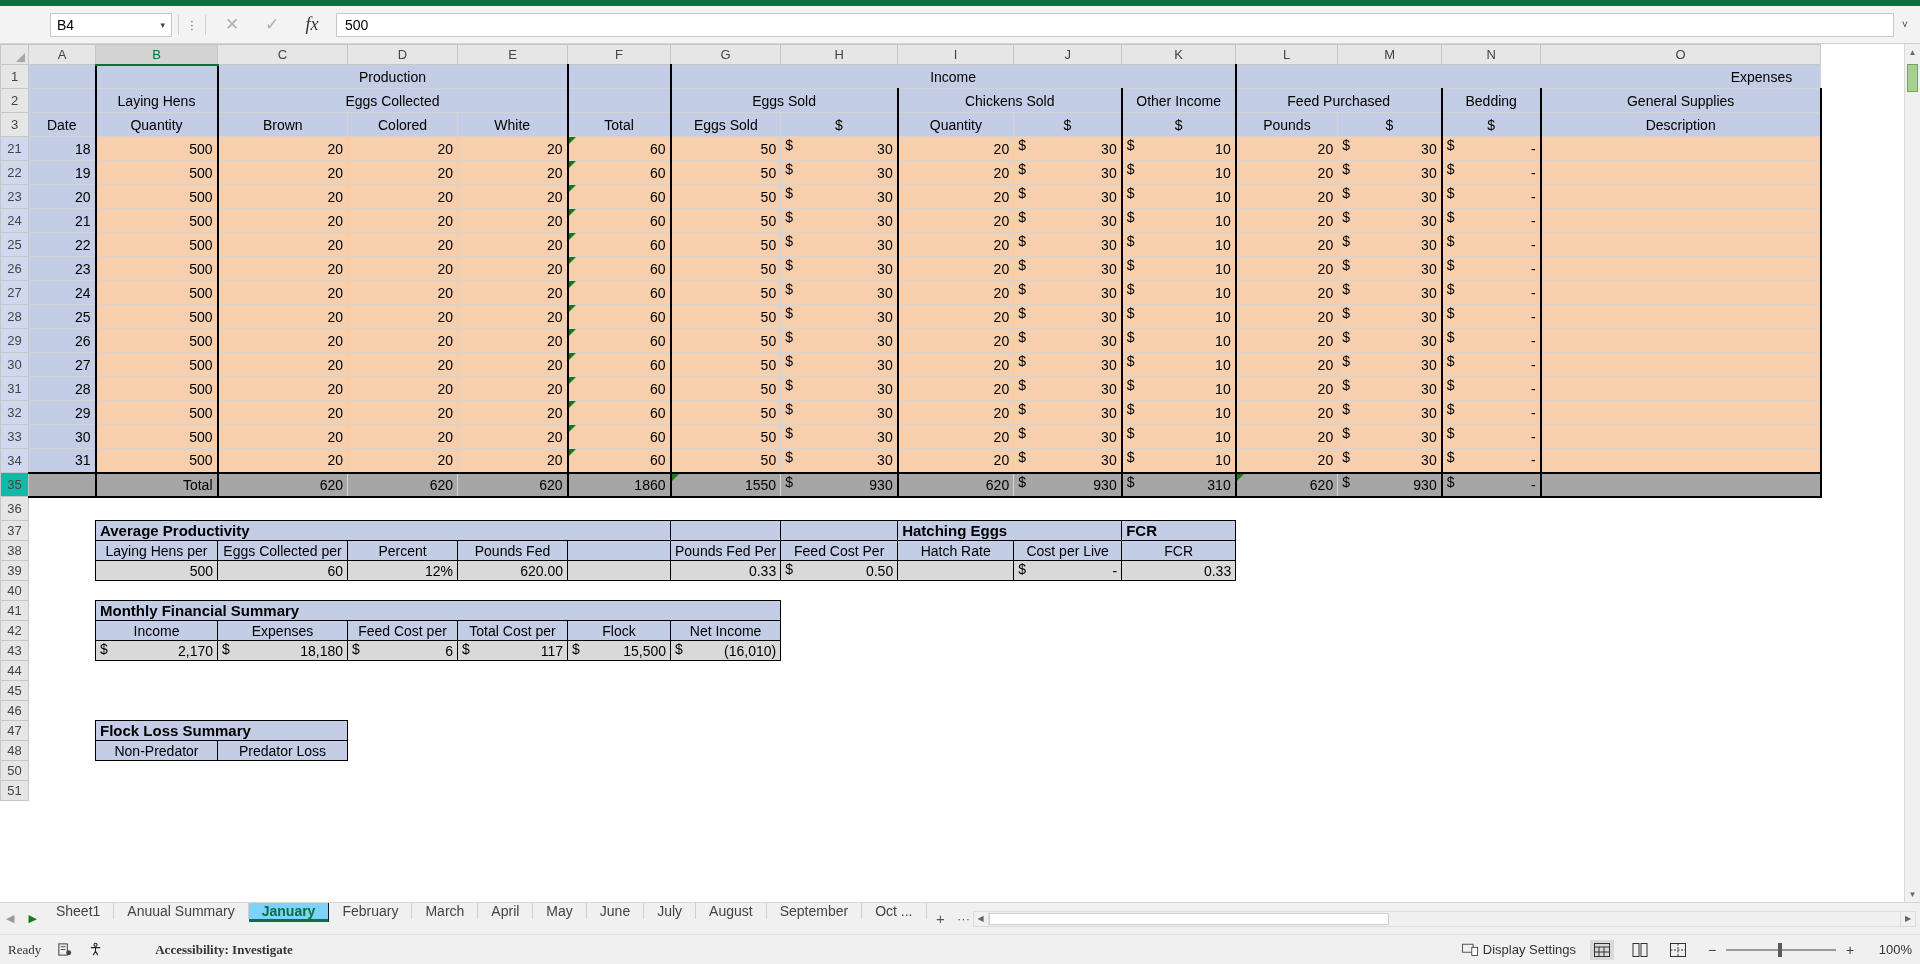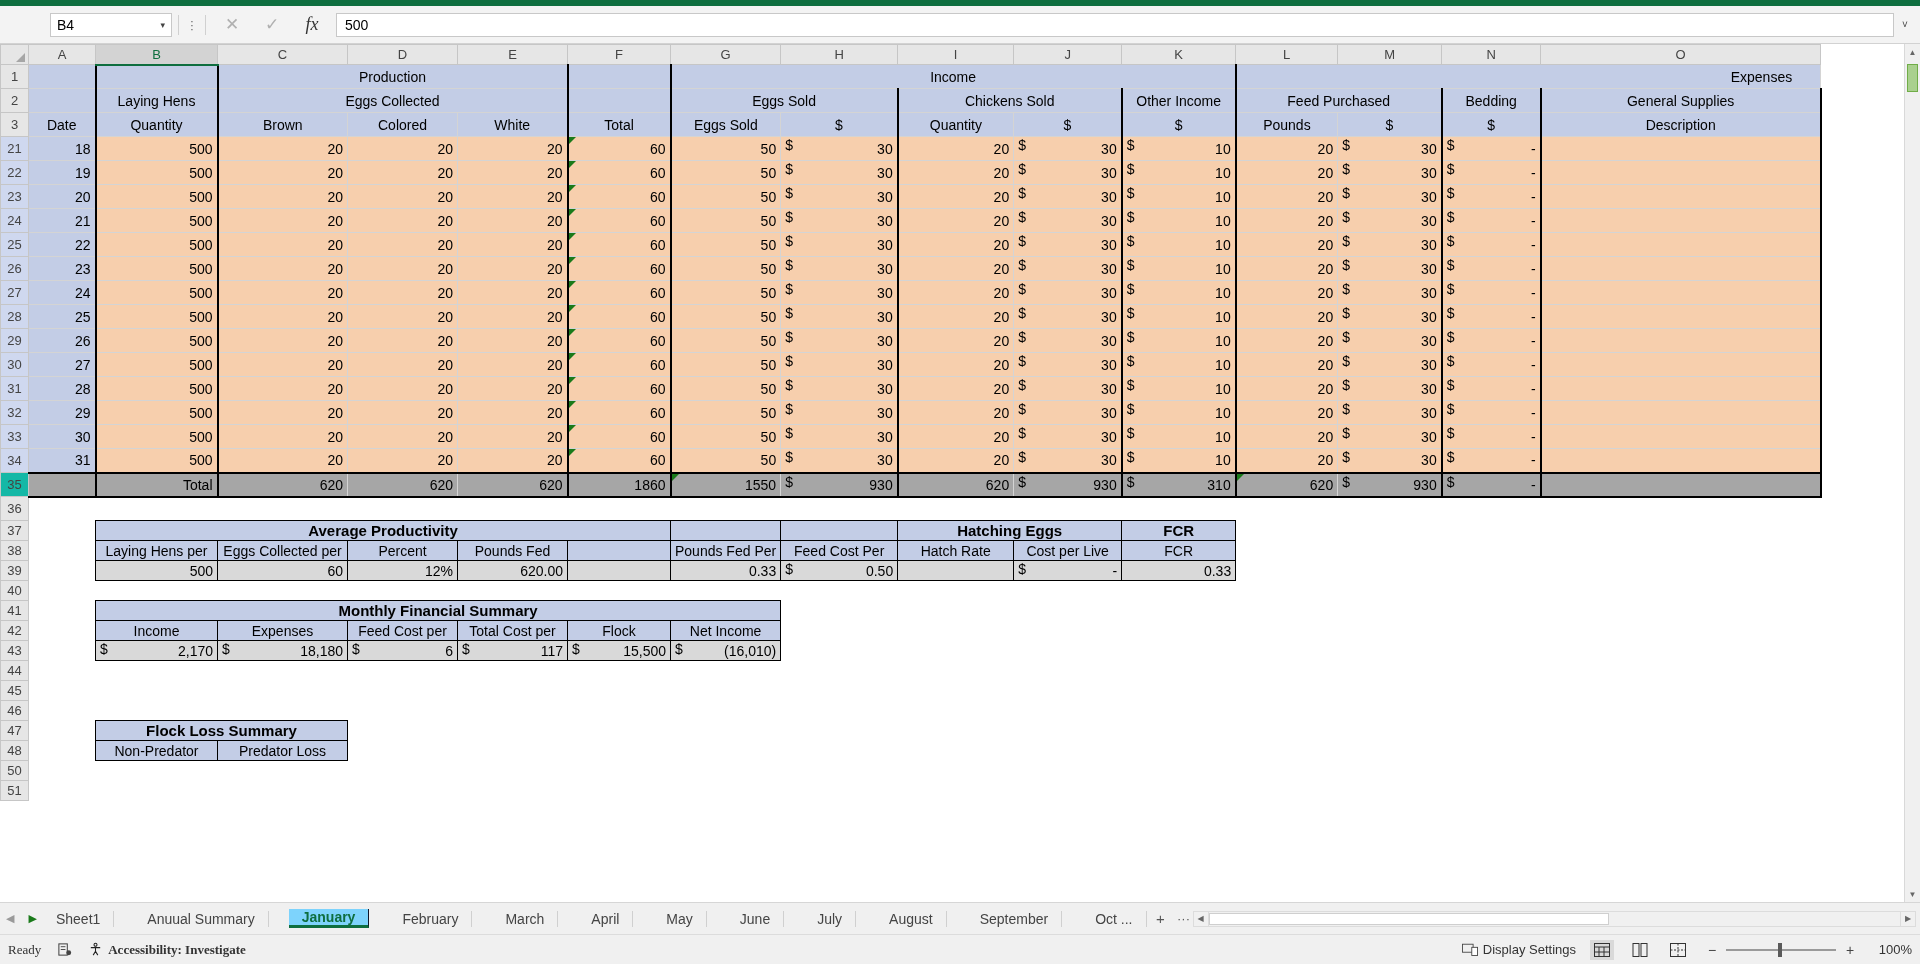--- a/index.html
+++ b/index.html
@@ -88,41 +88,41 @@
   .errtri { position: relative; }
   .errtri::before {
     content:""; position: absolute; left: 0; top: 0;
     border-style: solid; border-width: 7px 7px 0 0;
     border-color: #1a7a1a transparent transparent transparent;
   }
 
   
   .sumcell { border: 1px solid #000; height: 20px; padding: 0 4px; font-size: 14px; white-space: nowrap; }
   .sumhdr { background: #c3cde6; text-align: center; }
-  .sumtitle { background: #c3cde6; text-align: center; font-weight: bold; font-size: 15px; }
+  .sumtitle { background: #c3cde6; font-weight: bold; font-size: 15px; }
   .sumval { background: #d9d9d9; text-align: right; }
 
   
   .vscroll {
     position: absolute; right: 0; top: 0; width: 16px; bottom: 0;
     background: #f0f0f0; border-left: 1px solid #d9d9d9;
   }
   .vscroll .arrow { height: 16px; display:flex; align-items:center; justify-content:center; font-size: 8px; color:#666; background:#f0f0f0;}
   .vscroll .arrow.bot { position:absolute; bottom:0; left:0; right:0;}
   .greenbox { position:absolute; right:2px; top:20px; width:11px; height:28px; background:#a9d08e; border:1px solid #70ad47;}
 
   
   .tabbar {
     flex: 0 0 32px; height: 32px; background: #f0f0f0; display: flex; align-items: stretch;
     border-top: 1px solid #d6d6d6;
   }
   .tab-navs { display:flex; align-items:center; padding: 0 6px; gap: 14px; }
   .tab-navs .nav { font-size: 11px; color: #9a9a9a; }
   .tab-navs .nav.active { color: #1a7a1a; }
-  .tabs { display: flex; align-items: center; gap: 20px; }
+  .tabs { display: flex; align-items: flex-start; }
   .tab {
     display: flex; align-items: center; padding: 0 13px; font-size: 14px; color: #444;
     border-right: 1px solid #d0d0d0; background: #f0f0f0;
   }
   .tab.active { background: #7dd3fc; color: #0e6e3f; font-weight: bold; border-bottom: 3px solid #0e6e3f; border-right: 1px solid #0f172a; }
   .tab-add { display:flex; align-items:center; justify-content:center; width: 28px; color:#555; font-size: 15px; }
   .tab-more { display:flex; align-items:center; justify-content:center; width: 18px; color:#555; font-size: 13px; line-height:4px;}
   .tab-more span{display:block;}
   .hscroll { flex: 1; display: flex; align-items: center; padding: 0 4px 0 0; }
   .hscroll .harrow { width: 16px; height: 16px; display:flex;align-items:center;justify-content:center; font-size:8px; color:#666; background:#f0f0f0; border:1px solid #dcdcdc;}
@@ -130,21 +130,21 @@
   .hscroll .hthumb { position:absolute; left:0; top:1px; bottom:1px; width: 400px; background:#fff; border:1px solid #cfcfcf;}
 
   
   .statusbar {
     flex: 0 0 30px; height: 30px; background: #f0f0f0; display: flex; align-items: center;
     border-top: 1px solid #dcdcdc; font-size: 13px; color: #333; padding: 0 8px;
   }
   .sb-left { display:flex; align-items:center; gap: 16px; font-family: Liberation Serif, serif; }
   .sb-right { margin-left: auto; display:flex; align-items:center; gap: 14px; padding-left: 14px; }
   .sb-item { display:flex; align-items:center; gap: 5px; }
-  .sb-bold { font-weight: bold; }
+  .sb-bold { font-weight: bold; margin-left: 47px; }
   .viewbtn { width: 24px; height: 20px; display:flex; align-items:center; justify-content:center; }
   .viewbtn.active { background: #d9d9d9; }
   .zoomslider { display:flex; align-items:center; gap: 0; }
   .zs-minus, .zs-plus { width: 16px; text-align:center; font-size: 14px; color:#444;}
   .zs-track { width: 110px; height: 2px; background:#9a9a9a; position: relative; margin: 0 6px;}
   .zs-handle { position:absolute; left: 52px; top:-6px; width: 4px; height: 14px; background:#5a5a5a;}
   .zs-mid { position:absolute; left: 52px; top:-3px; width:1px; height:8px; background:#9a9a9a;}
   .zoomlvl { width: 40px; text-align: right; }
   svg { display:block; }
 </style>

